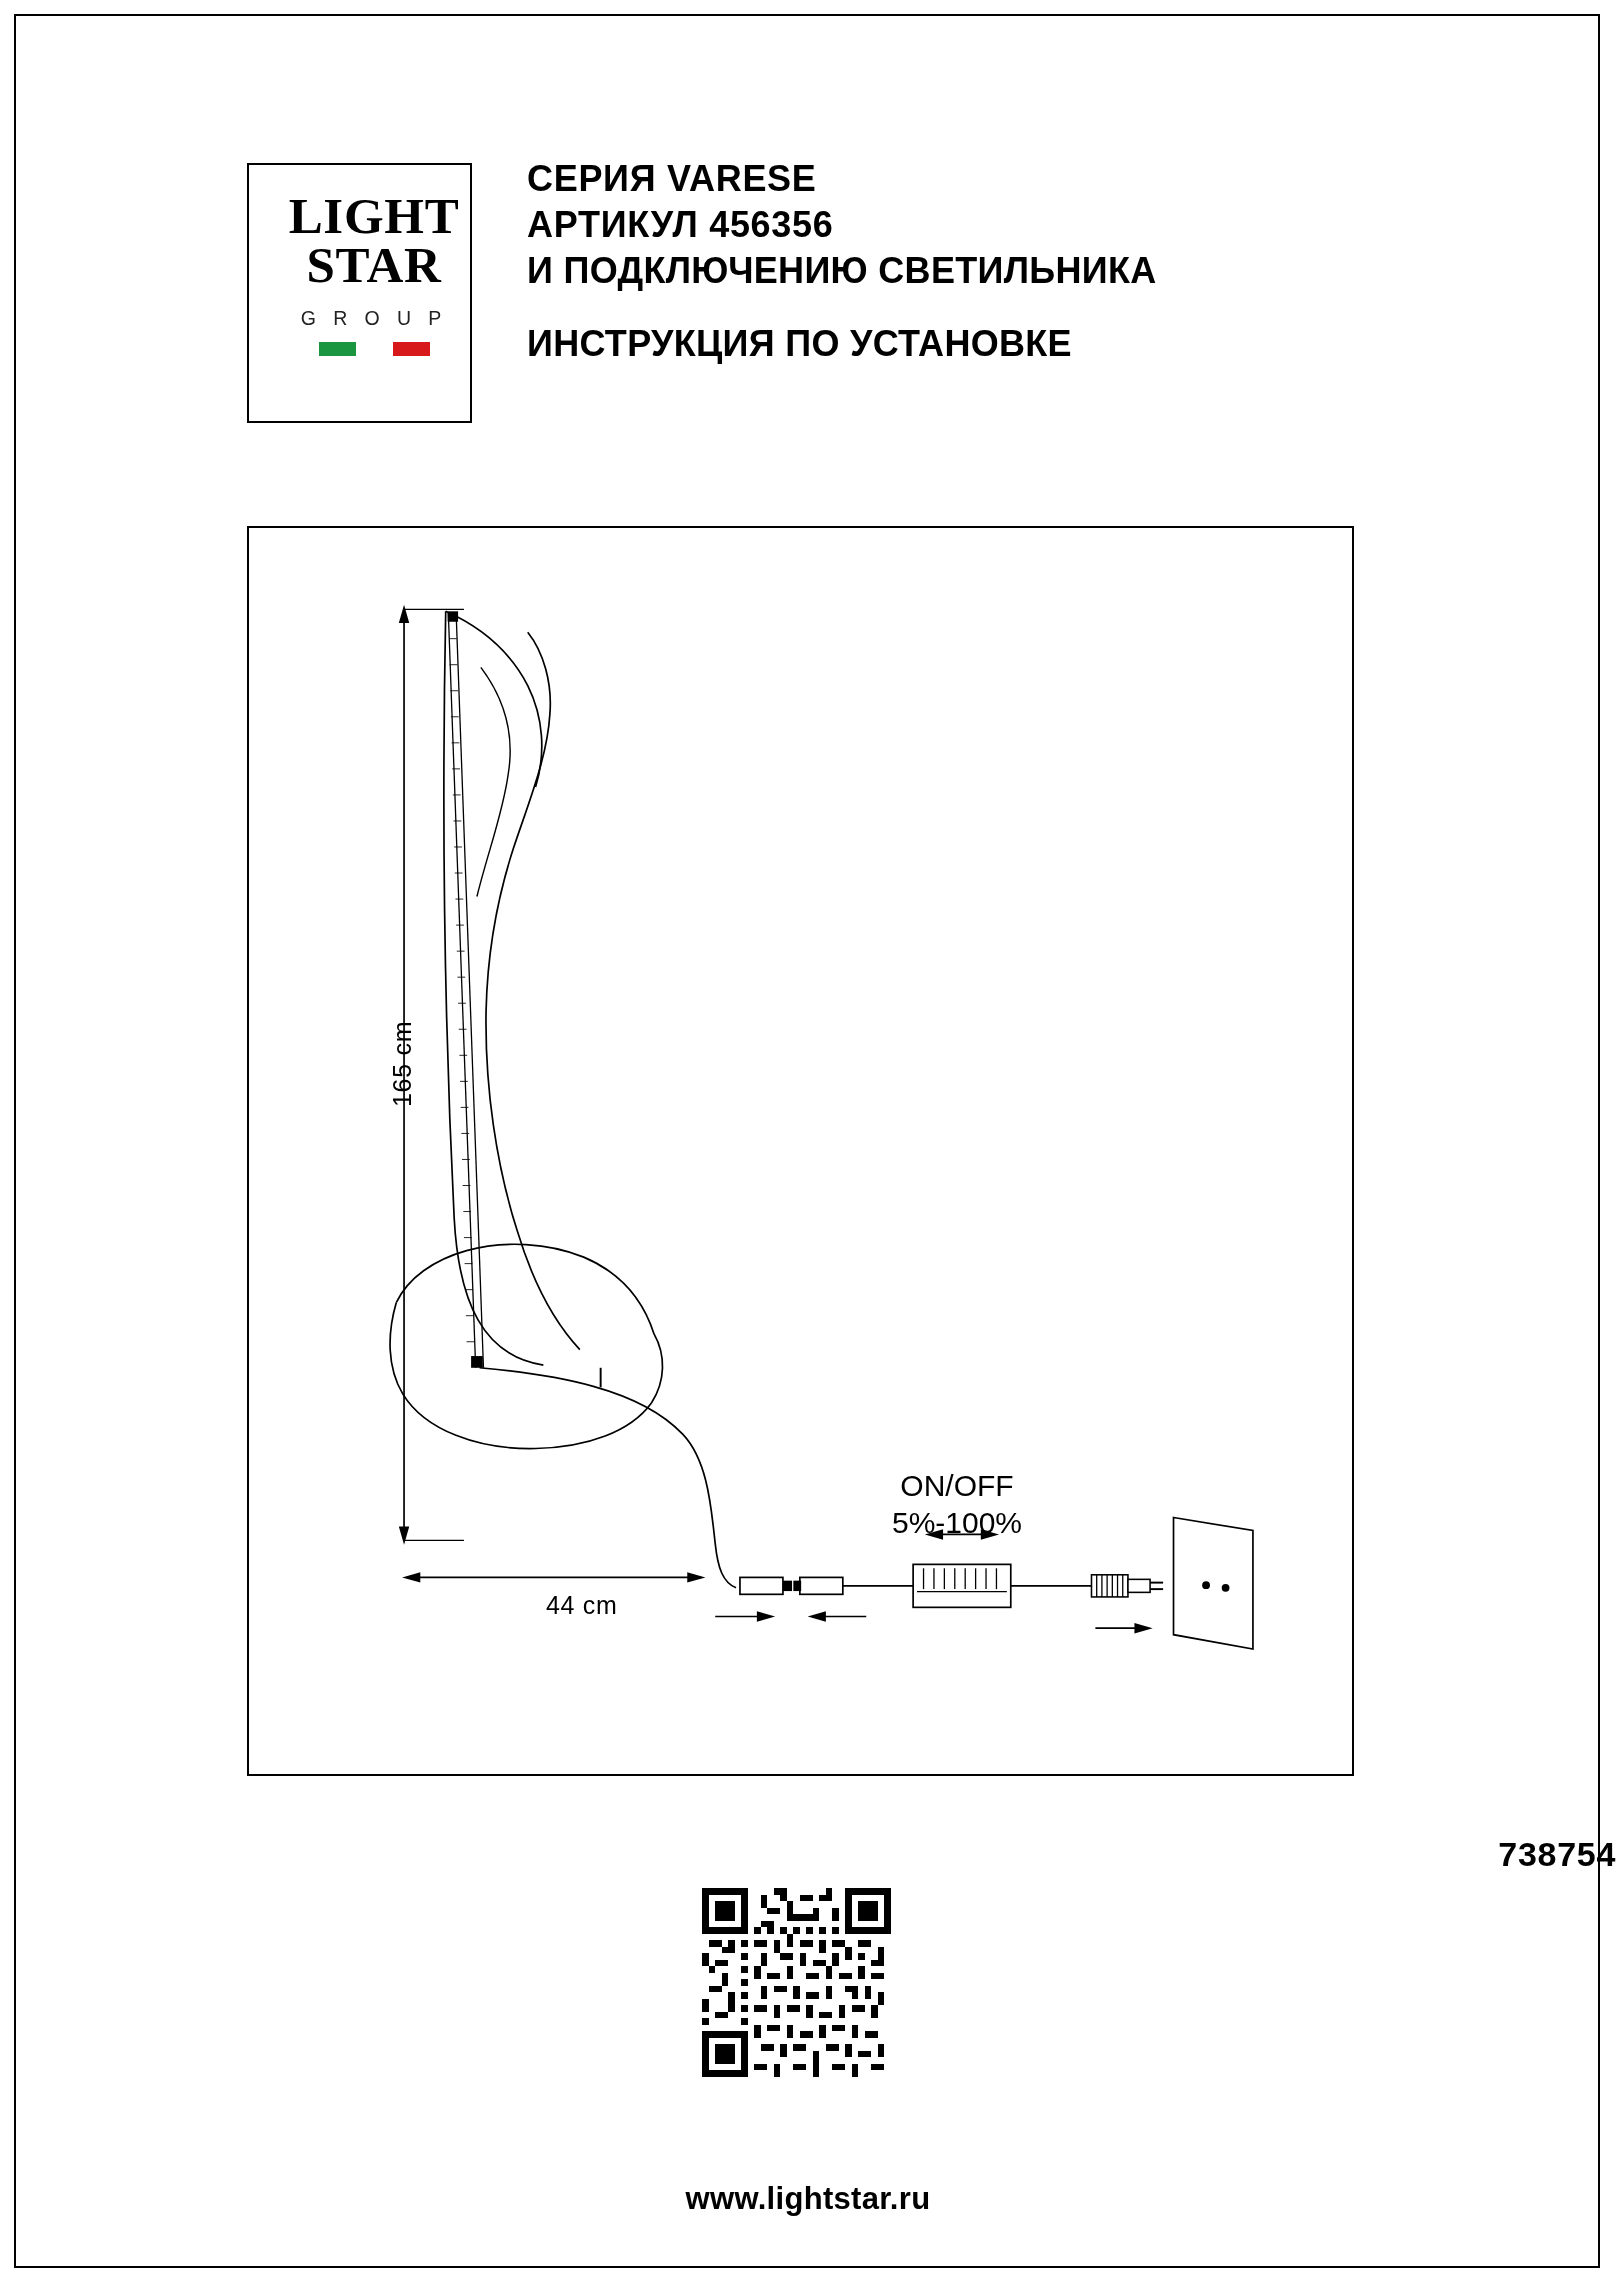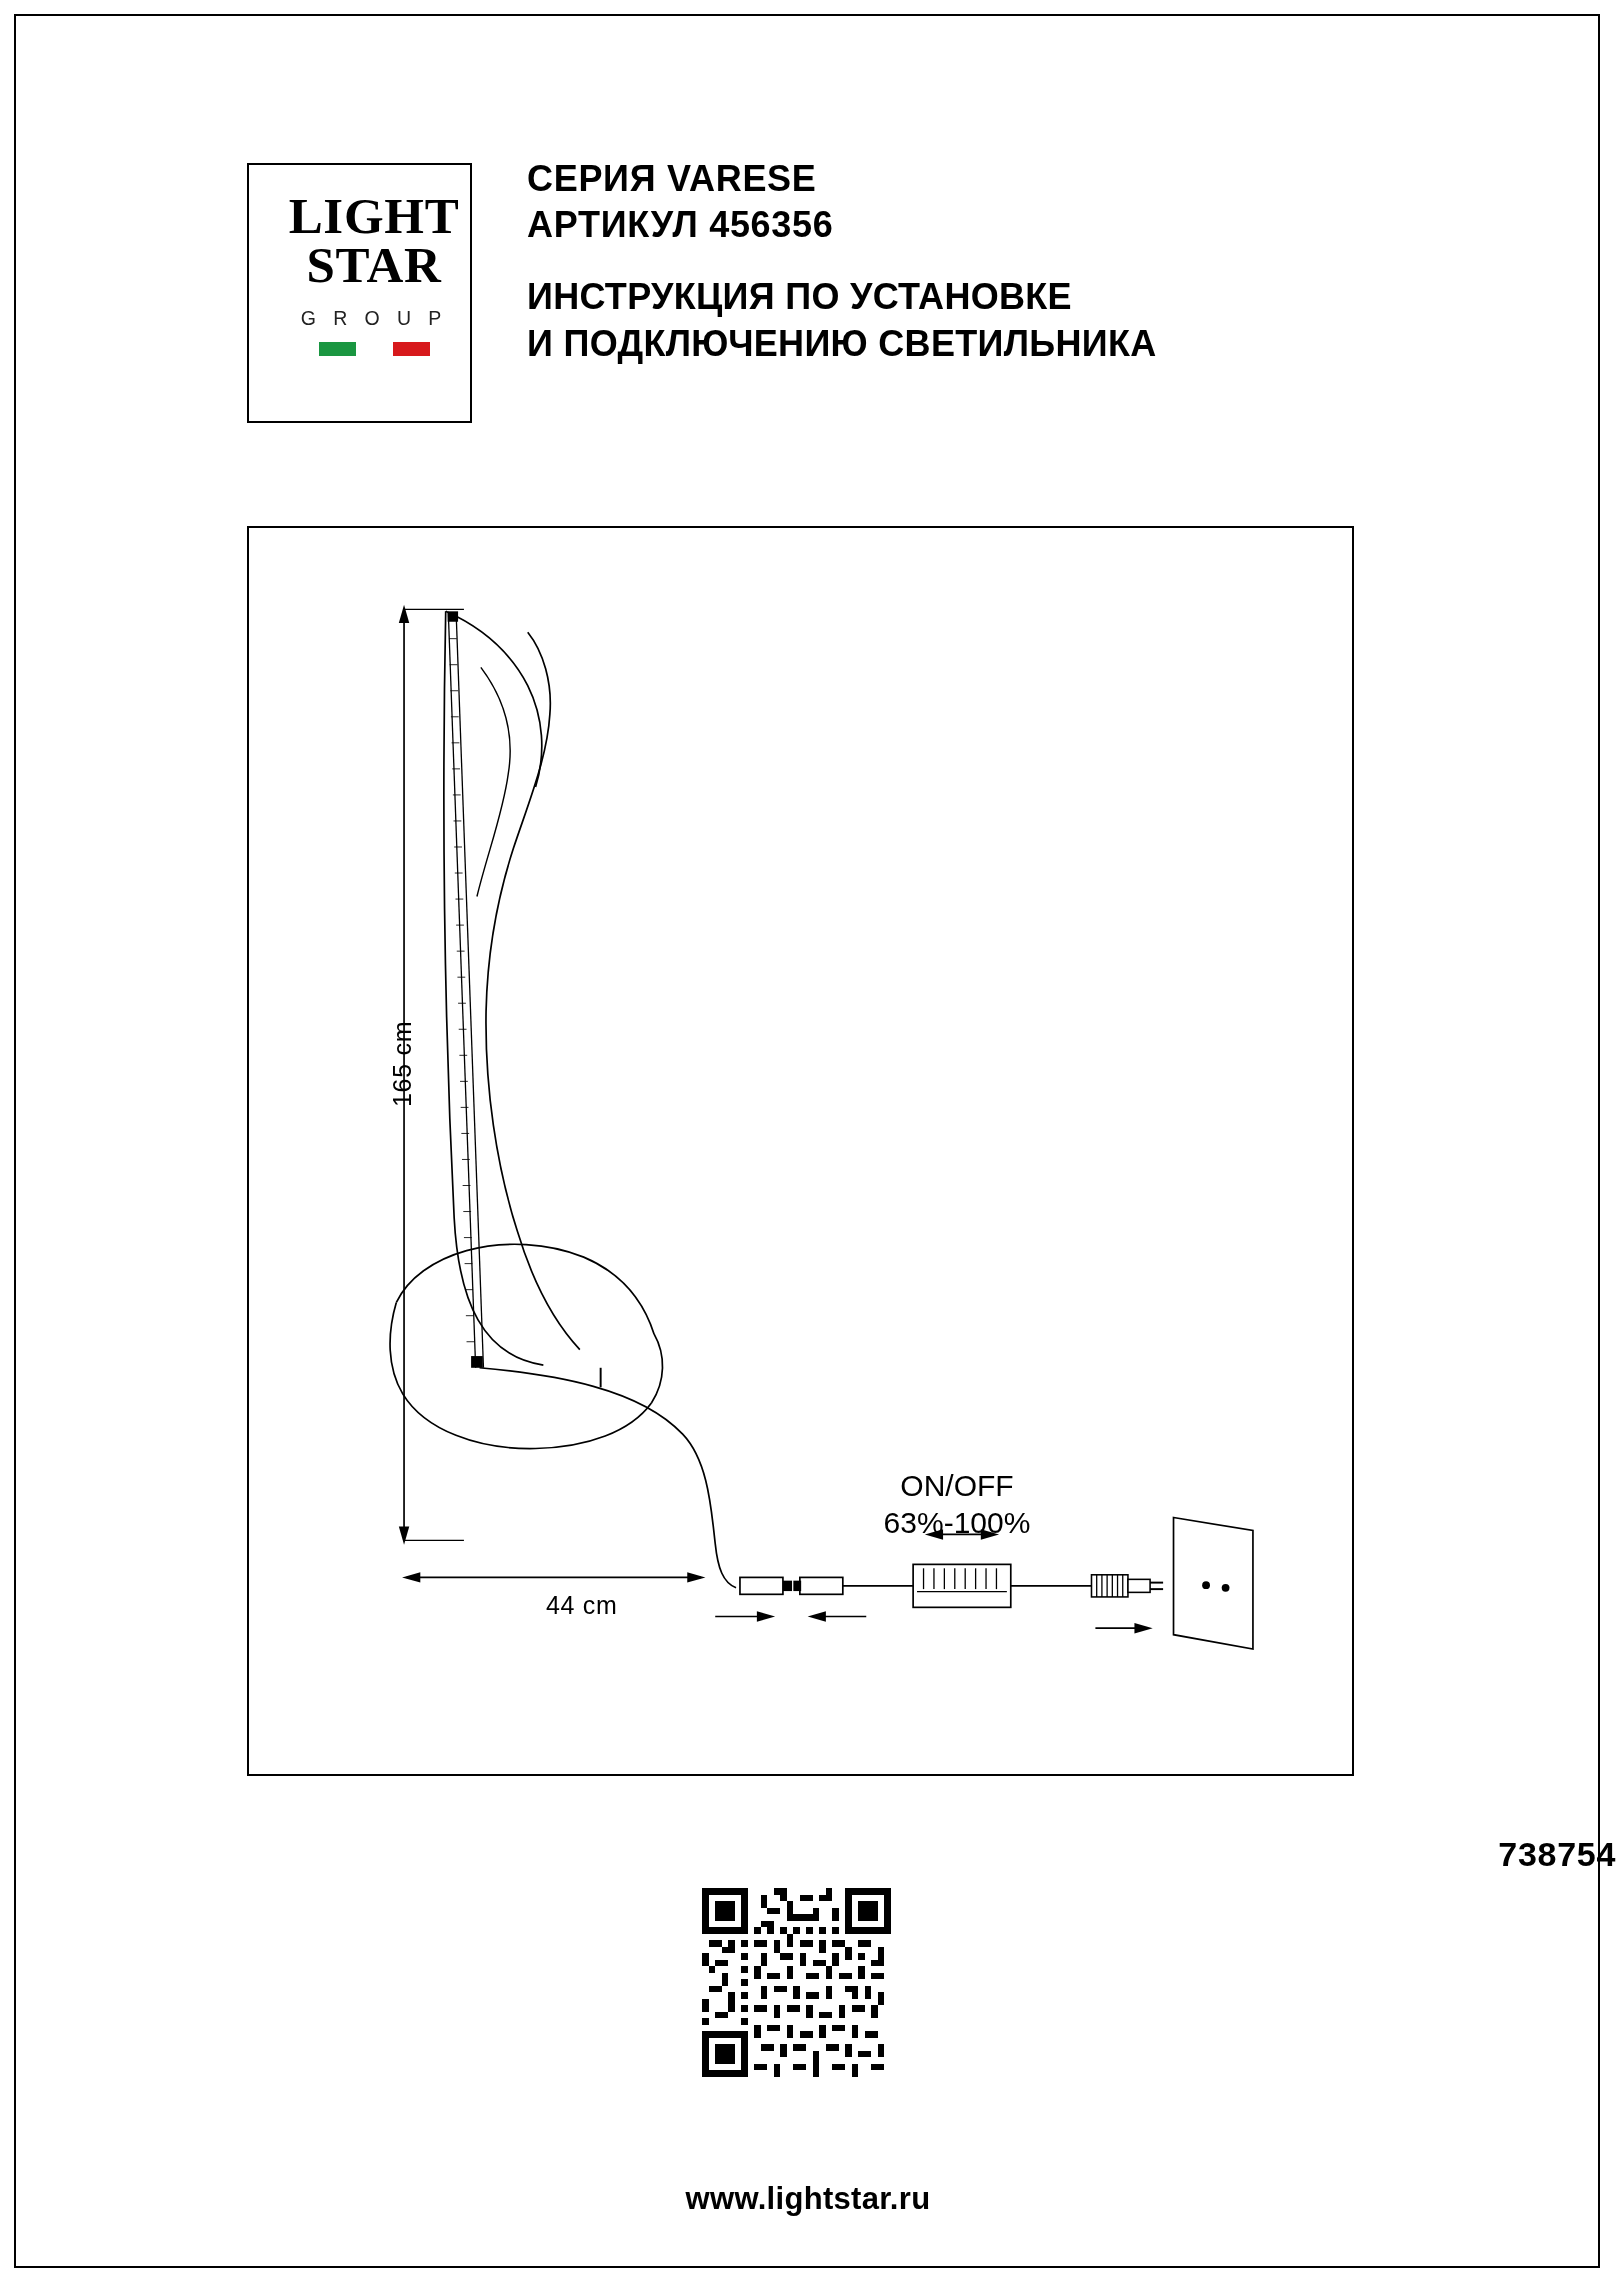--- a/index.html
+++ b/index.html
@@ -181,22 +181,22 @@
     <div class="flag">
       <i style="background:#1a9641"></i>
         <i style="background:#ffffff"></i>
         <i style="background:#d7191c"></i>
     </div>
   </div>
 
   <div class="header-text">
     <div class="h-line1">СЕРИЯ VARESE</div>
     <div class="h-line2">АРТИКУЛ 456356</div>
+    <div class="h-title" style="margin-top:0">И ПОДКЛЮЧЕНИЮ СВЕТИЛЬНИКА</div>
     <div class="h-title">ИНСТРУКЦИЯ ПО УСТАНОВКЕ</div>
-    <div class="h-title" style="margin-top:0">И ПОДКЛЮЧЕНИЮ СВЕТИЛЬНИКА</div>
   </div>
 </div>
 
 <div class="diagram-frame">
   <svg width="1103" height="1246" viewBox="0 0 1694 1914" xmlns="http://www.w3.org/2000/svg">
     <g fill="none" stroke="#000" stroke-width="2.6">
 
       <line x1="238" y1="125" x2="238" y2="1555"></line>
       <polygon points="238,118 230,146 246,146" fill="#000" stroke="none"></polygon>
       <polygon points="238,1562 230,1534 246,1534" fill="#000" stroke="none"></polygon>
@@ -319,21 +319,21 @@
       </g>
     </g>
   </svg>
 </div>
 
 <div class="dim-text dim-vert">165 cm</div>
 <div class="dim-text dim-horiz">44 cm</div>
 
 <div class="onoff-block">
   <div class="onoff-1">ON/OFF</div>
-  <div class="onoff-2">63%-100%</div>
+  <div class="onoff-2">5%-100%</div>
 </div>
 
 <div class="article-code">738754</div>
 
 <div class="qr-wrap">
   <svg width="189" height="189" viewBox="0 0 29 29" xmlns="http://www.w3.org/2000/svg" shape-rendering="crispEdges">
     <rect width="29" height="29" fill="#fff"></rect>
     <g fill="#000">
 
       <rect x="0" y="0" width="7" height="1"></rect>

